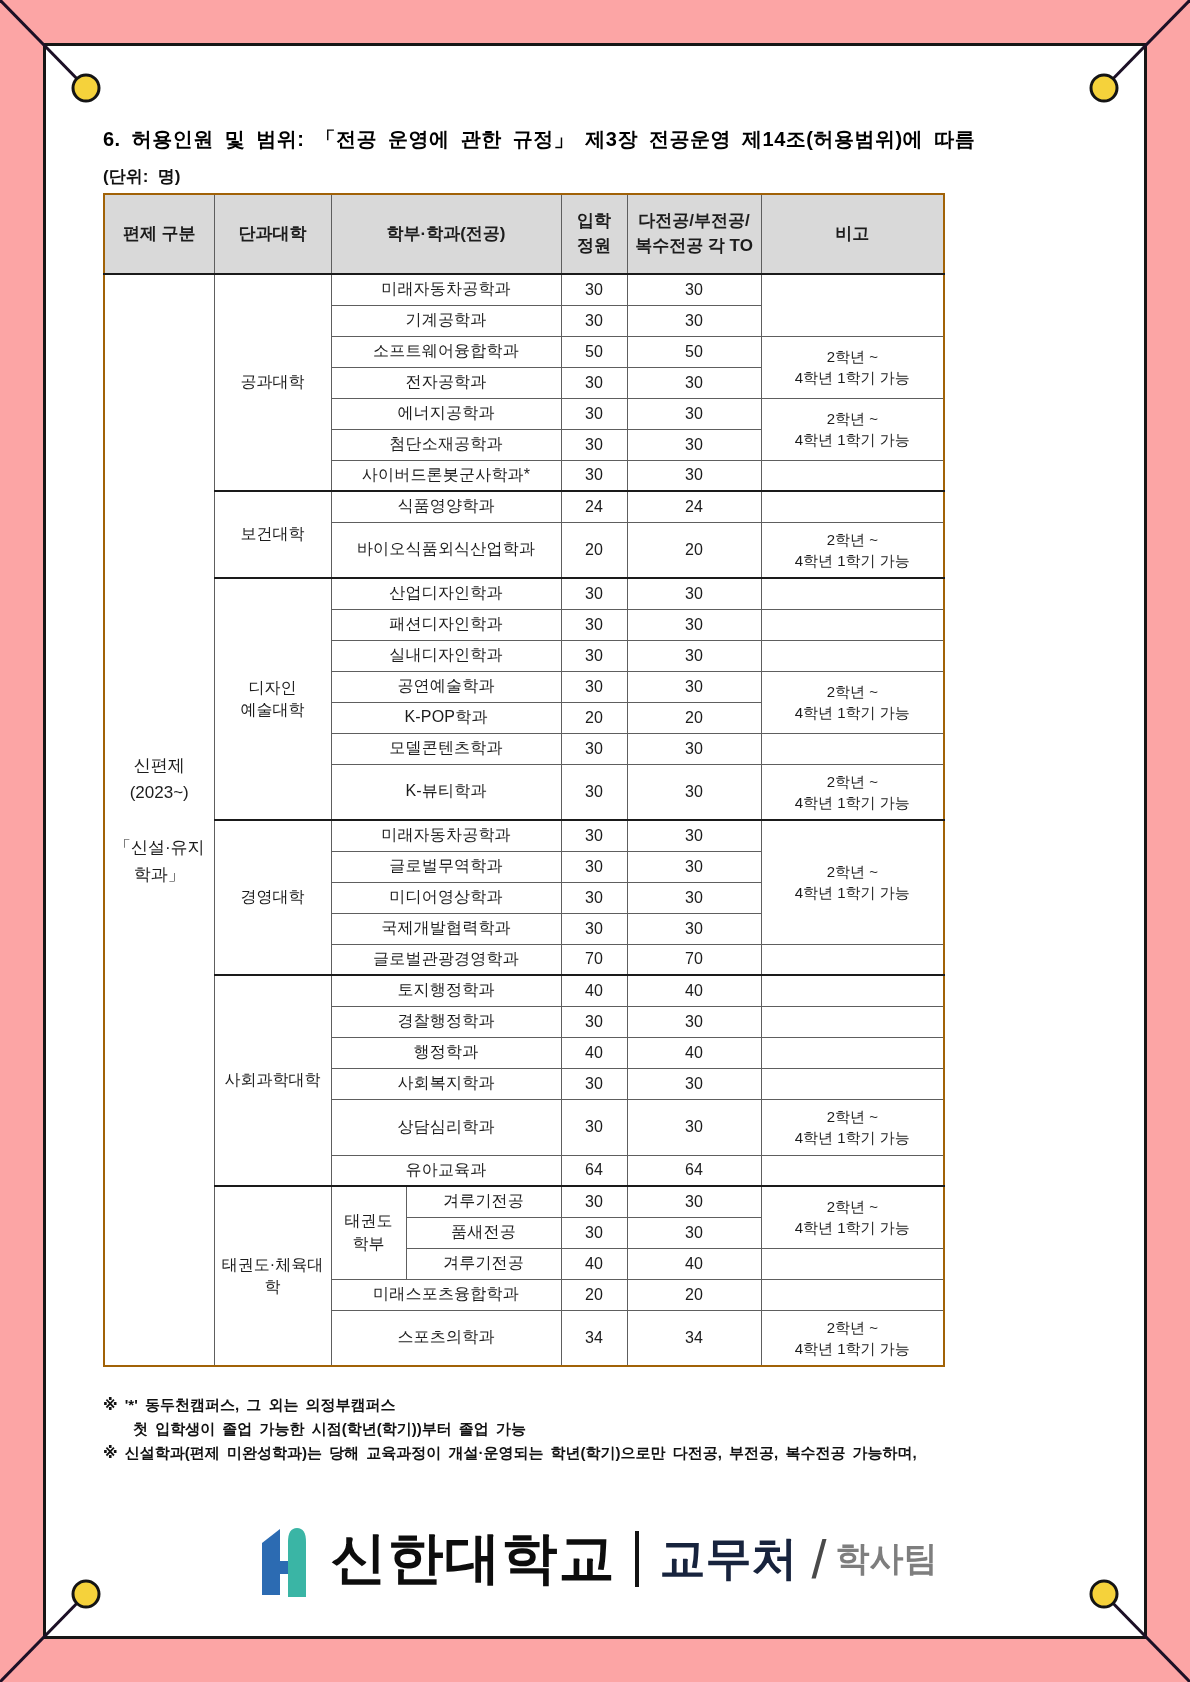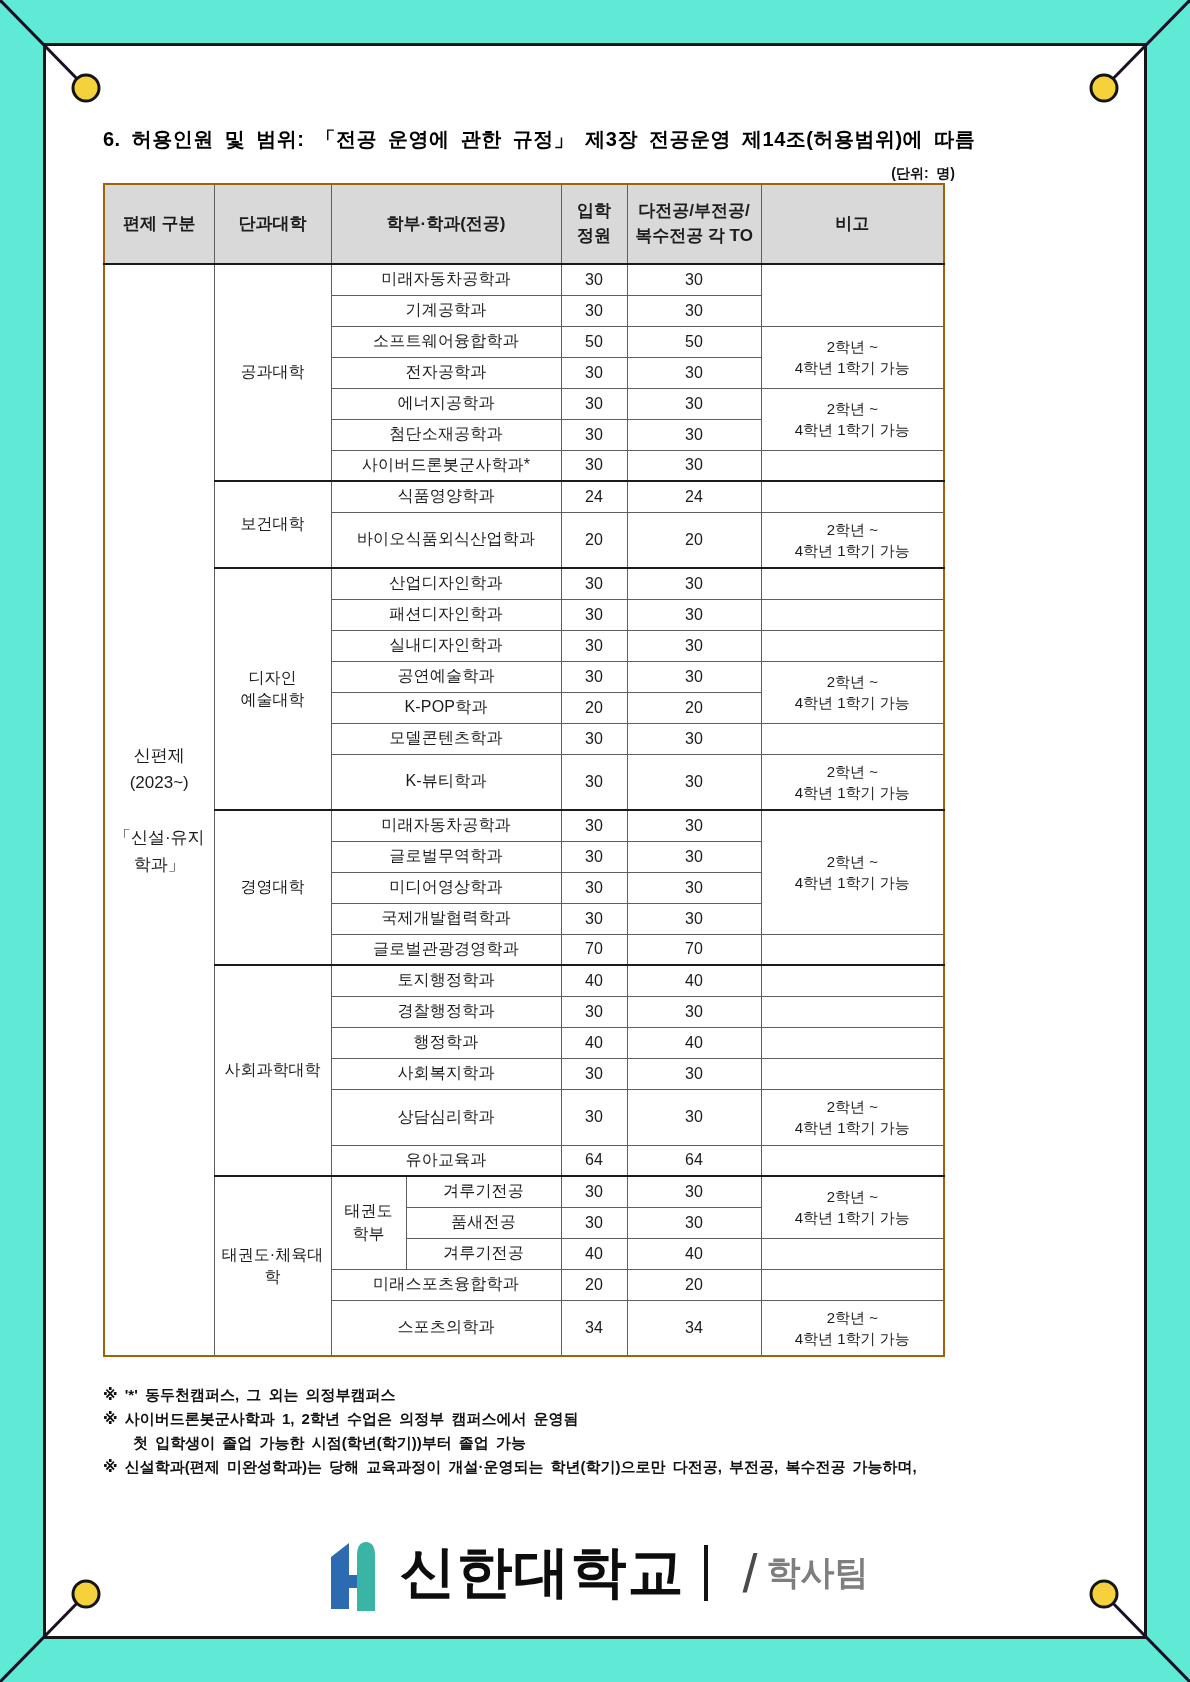--- a/index.html
+++ b/index.html
@@ -1,24 +1,24 @@
 <!DOCTYPE html>
 <html><head>
 <meta charset="utf-8">
 <style>
   html,body { margin:0; padding:0; }
   body { font-family:"Liberation Sans","DejaVu Sans",sans-serif; }
-  .canvas { position:relative; width:1190px; height:1682px; background:#5eead4; overflow:hidden; }
+  .canvas { position:relative; width:1190px; height:1682px; background:#fca5a5; overflow:hidden; }
   .corner-decor { position:absolute; left:0; top:0; width:1190px; height:1682px; pointer-events:none; z-index:5; }
   .page { position:absolute; left:43px; top:43px; width:1104px; height:1596px; background:#ffffff;
           border:3px solid #161616; box-sizing:border-box; }
   .content { padding:80px 57px 0 57px; }
 
   .title { font-size:20px; font-weight:700; color:#000; word-spacing:5px; letter-spacing:0.5px; margin:0 0 12px 0; }
-  .unit-note { width:852px; text-align:right; font-size:14px; font-weight:700; color:#111; white-space:pre; }
+  .unit-note { width:852px; font-size:17px; font-weight:700; color:#111; white-space:pre; margin-bottom:5px; }
 
   table.main { border-collapse:collapse; table-layout:fixed; width:840px; border:2px solid #a16207; }
   th, td { border:1px solid #5e5e5e; text-align:center; vertical-align:middle; padding:0 3px;
            color:#1c1c1c; font-size:16px; overflow:hidden; }
   thead th { background:#d9d9d9; font-weight:700; font-size:17px; height:78px;
              border-bottom:2px solid #1a1a1a; white-space:pre-line; line-height:1.45; }
   tbody tr { height:31px; }
   tbody tr.tall { height:56px; }
   tbody tr.college-start > td { border-top:2px solid #1a1a1a;margin-left:15px; }
   td.category-cell { white-space:pre-line; font-size:17px; line-height:1.6; }
@@ -277,33 +277,33 @@
               <td class="num-cell">34</td>
               <td class="num-cell">34</td>
               <td rowspan="1" class="remark-cell">2학년 ~
 4학년 1학기 가능</td>
             </tr>
           </tbody>
       </table>
 
       <div class="footnotes" id="footnotes">
           <div class="fn">※ '*' 동두천캠퍼스, 그 외는 의정부캠퍼스</div>
-          <div class="fn">※ 사이버드론봇군사학과 1, 2학년 수업은 의정부 캠퍼스에서 운영됨</div>
           <div class="fn indent">첫 입학생이 졸업 가능한 시점(학년(학기))부터 졸업 가능</div>
           <div class="fn">※ 신설학과(편제 미완성학과)는 당해 교육과정이 개설·운영되는 학년(학기)으로만 다전공, 부전공, 복수전공 가능하며,</div>
         </div>
 
       <div class="logo-row">
         <svg class="logo-mark" viewBox="0 0 60 76">
           <polygon points="8,22 26,8 26,74 8,74" fill="#2c6bb2"></polygon>
           <rect x="8" y="40" width="32" height="13" fill="#2c6bb2"></rect>
           <path d="M34 21 Q34 7 43 7 Q52 7 52 21 L52 76 L34 76 Z" fill="#3ab5a5"></path>
         </svg>
         <span class="uni-name">신한대학교</span>
         <span class="divider-bar"></span>
+        <span class="office-name">교무처</span>
         <span class="logo-slash">/</span>
         <span class="team-name">학사팀</span>
       </div>
 
     </div>
   </div>
 
   <svg class="corner-decor" viewBox="0 0 1190 1682">
     <line x1="0" y1="0" x2="86" y2="88" stroke="#1c1026" stroke-width="3"></line>
     <line x1="1190" y1="0" x2="1104" y2="88" stroke="#1c1026" stroke-width="3"></line>

